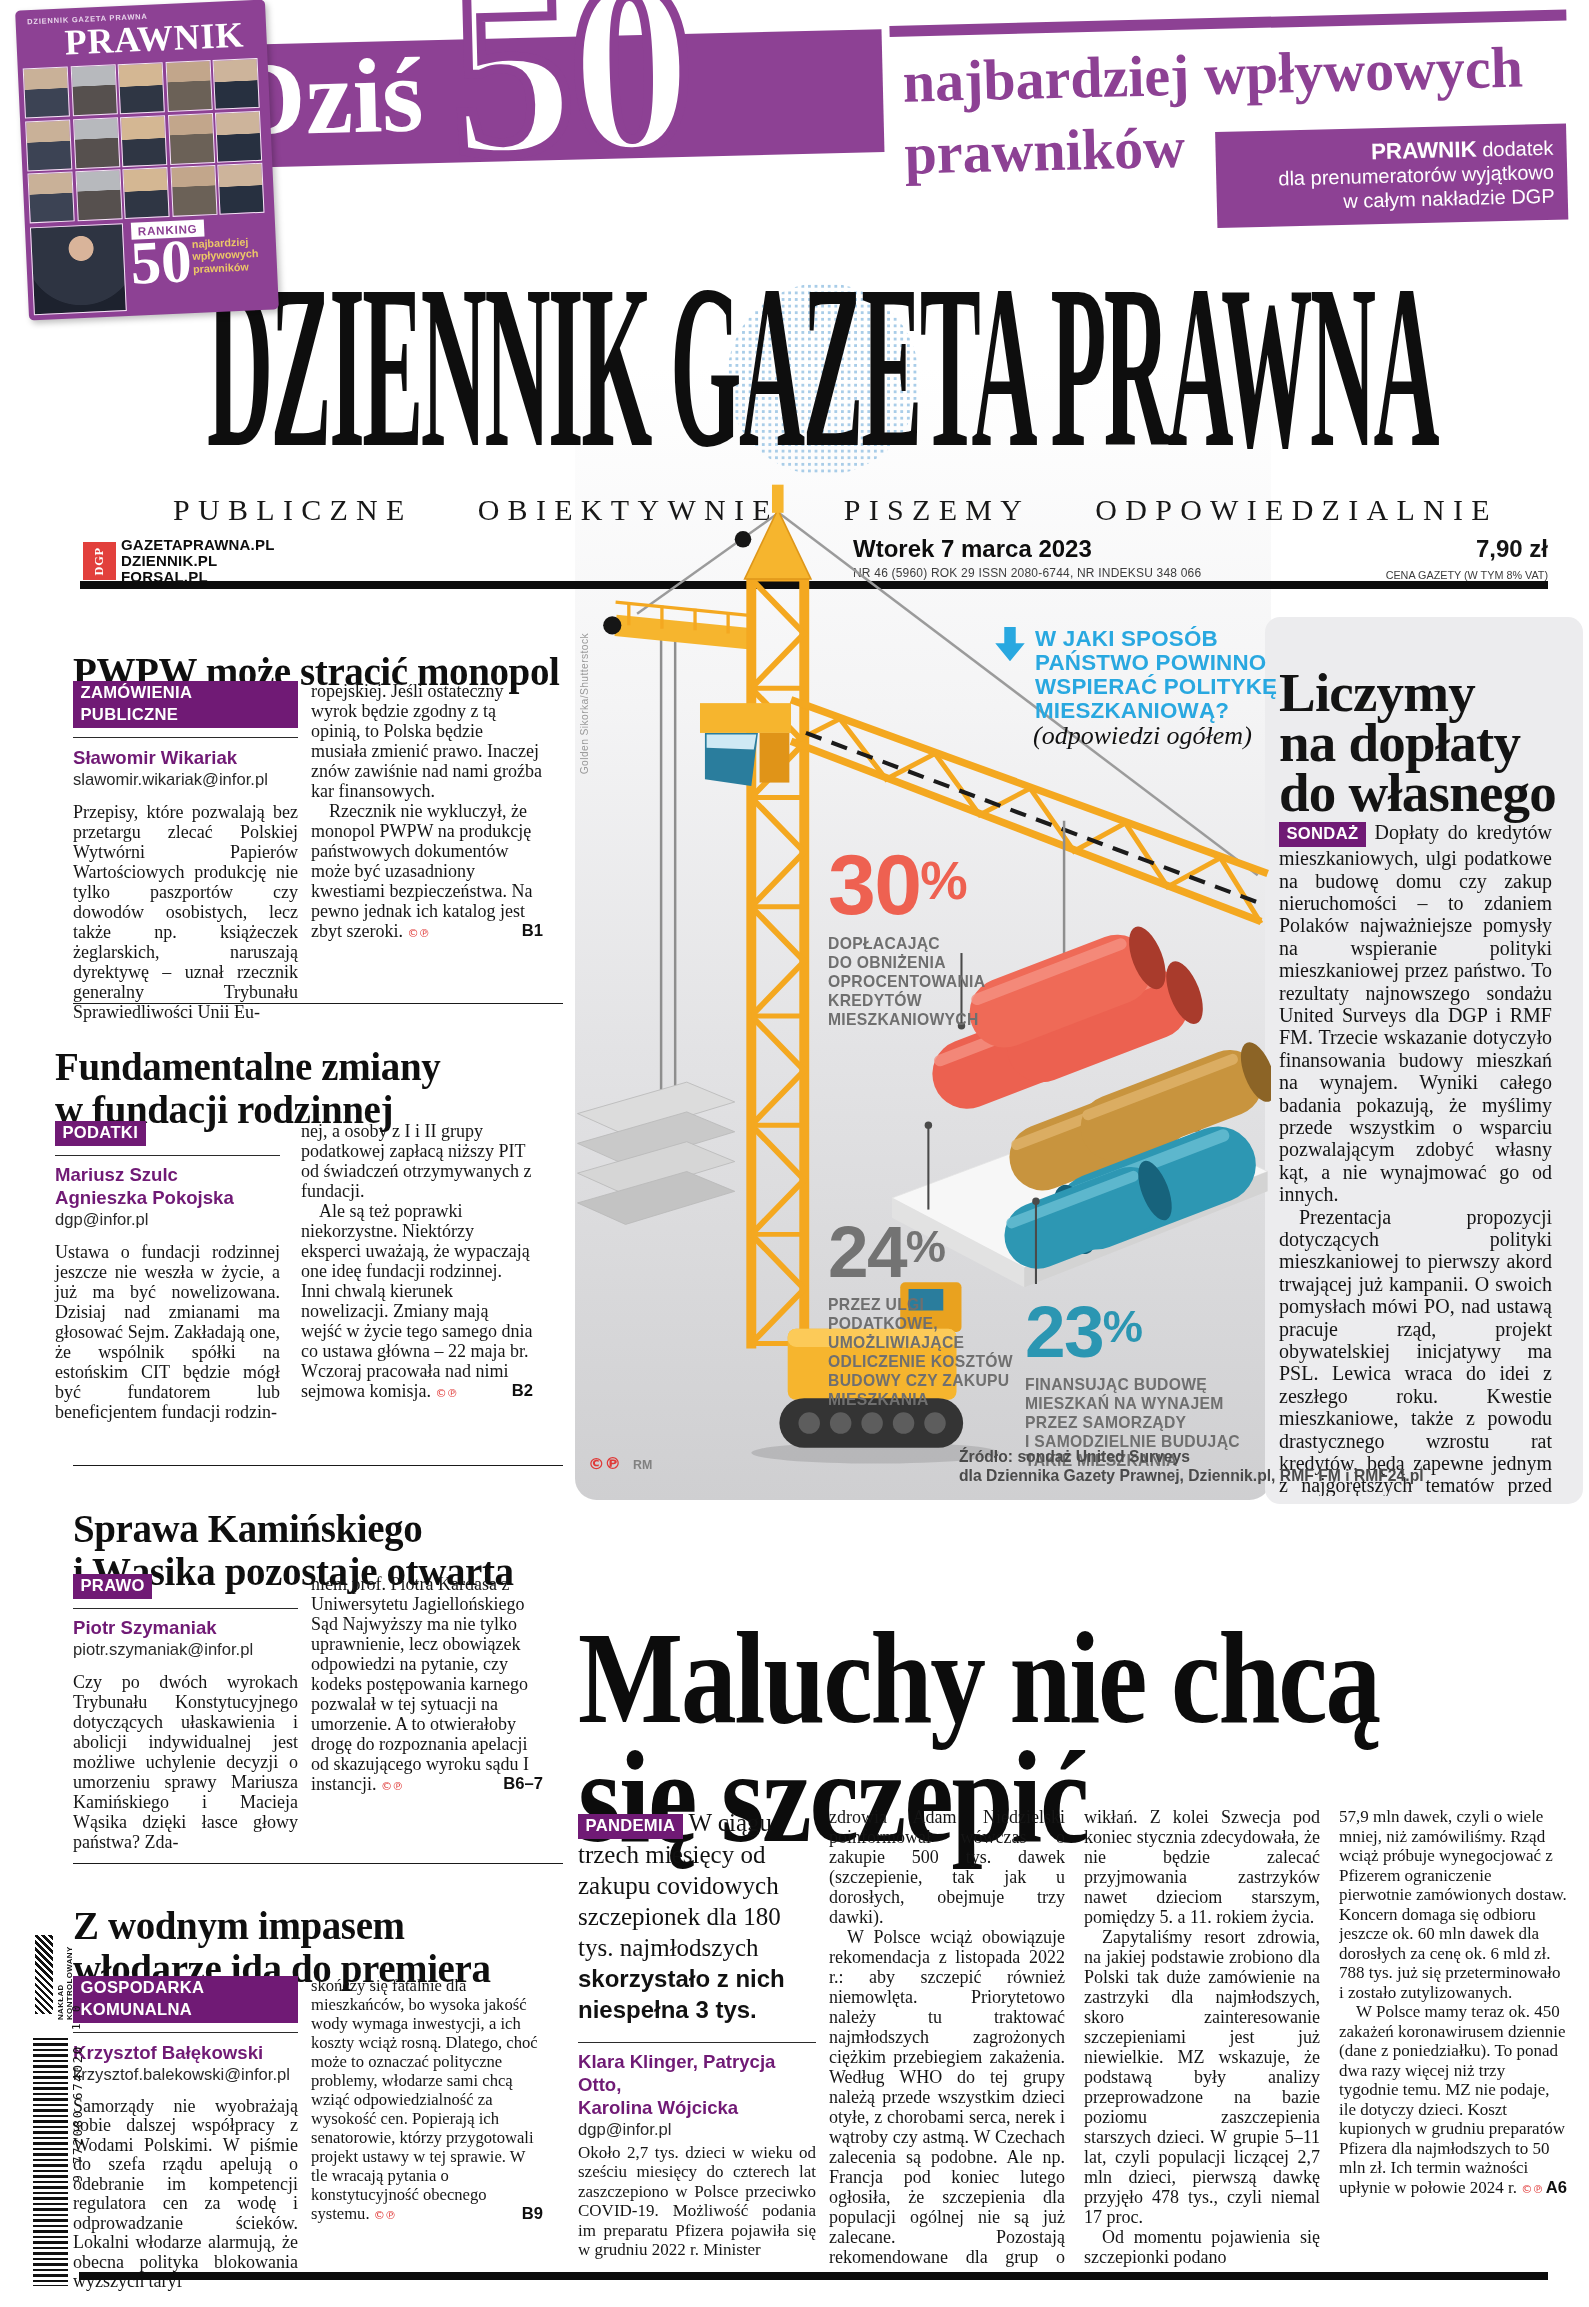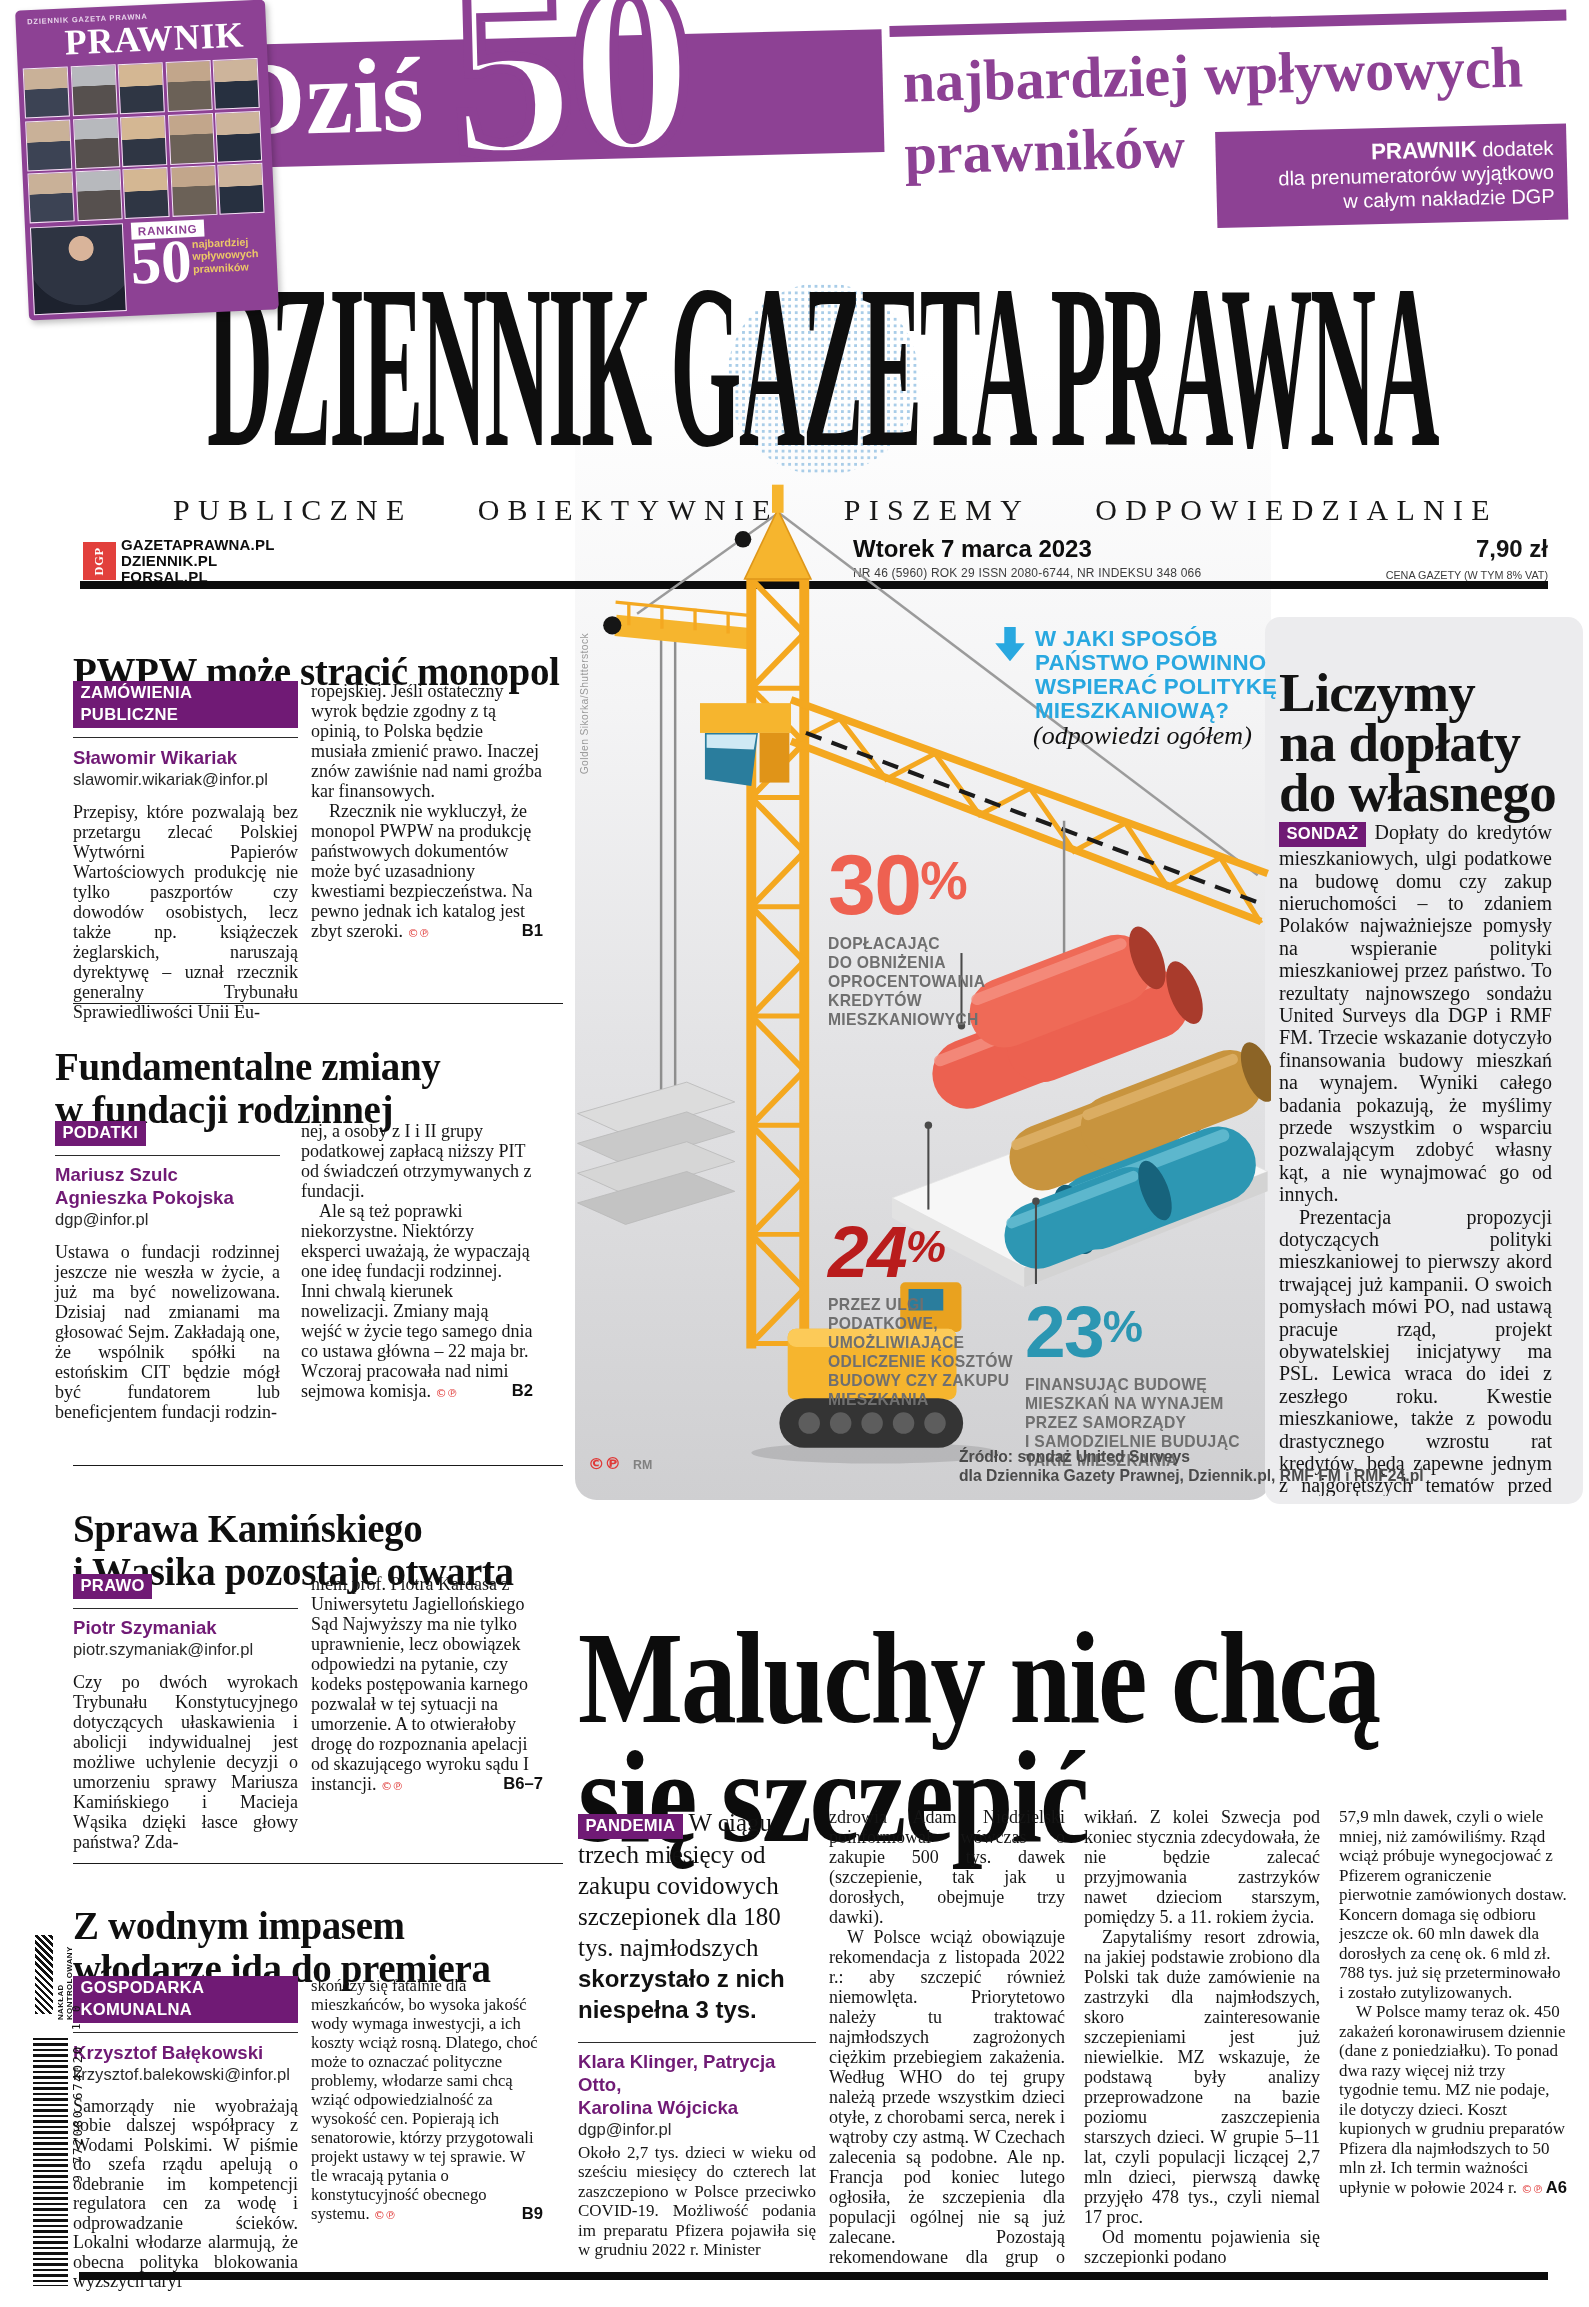--- a/index.html
+++ b/index.html
@@ -58,21 +58,21 @@
   .panel{left:575px;top:368px;width:696px;height:1132px;border-radius:21.5px;z-index:0;
          background:linear-gradient(180deg,#ffffff 0%,#f4f4f5 30%,#e3e3e5 60%,#cfcfd1 100%);}
   .crane-svg{left:575px;top:368px;z-index:3;}
   .ig{z-index:4;}
   .q-block{left:995px;top:627px;display:flex;gap:10px;}
   .q-text{width:248px;color:#29a8e0;font:bold 22.4px/24px "Liberation Sans",sans-serif;white-space:pre-line;letter-spacing:0.2px;}
   .q-note{left:1033px;top:722px;font:italic 26px/28px "Liberation Serif",serif;color:#111;}
   .stat-num{font-family:"Liberation Sans",sans-serif;font-weight:bold;letter-spacing:-1.7px;}
   .pct{font-size:.62em;vertical-align:15px;letter-spacing:0;}
   .stat-label{margin-top:6.6px;font:bold 15.7px/19px "Liberation Sans",sans-serif;color:#6f6f6f;white-space:pre-line;letter-spacing:0.3px;}
-  .c-coral{color:#ee6151;} .c-gold{color:#b91c1c;font-style:italic;} .c-teal{color:#2b96b2;}
+  .c-coral{color:#ee6151;} .c-gold{color:#737373;} .c-teal{color:#2b96b2;}
   .source{left:959px;top:1447px;font:bold 15.7px/19px "Liberation Sans",sans-serif;color:#4a4a4a;white-space:pre-line;}
   .ig-mark{left:588px;top:1454px;font:bold 12.4px "Liberation Sans",sans-serif;color:#818181;}
   .ig-mark .endmark{font-size:16.6px;}
   .credit{left:579px;top:633px;writing-mode:vertical-rl;transform:rotate(180deg);
           font:10.3px "Liberation Sans",sans-serif;color:#9a9a9a;letter-spacing:0.4px;}
   
   .article{width:498px;}
   .h-left{font:bold 39px/43px "Liberation Serif",serif;color:#0f0f0f;white-space:pre-line;letter-spacing:-0.4px;}
   .tag{display:inline-block;background:#701a75;color:#fff;font:bold 16.6px/22.4px "Liberation Sans",sans-serif;
        padding:0.8px 7.5px 1.7px;letter-spacing:0.3px;}

